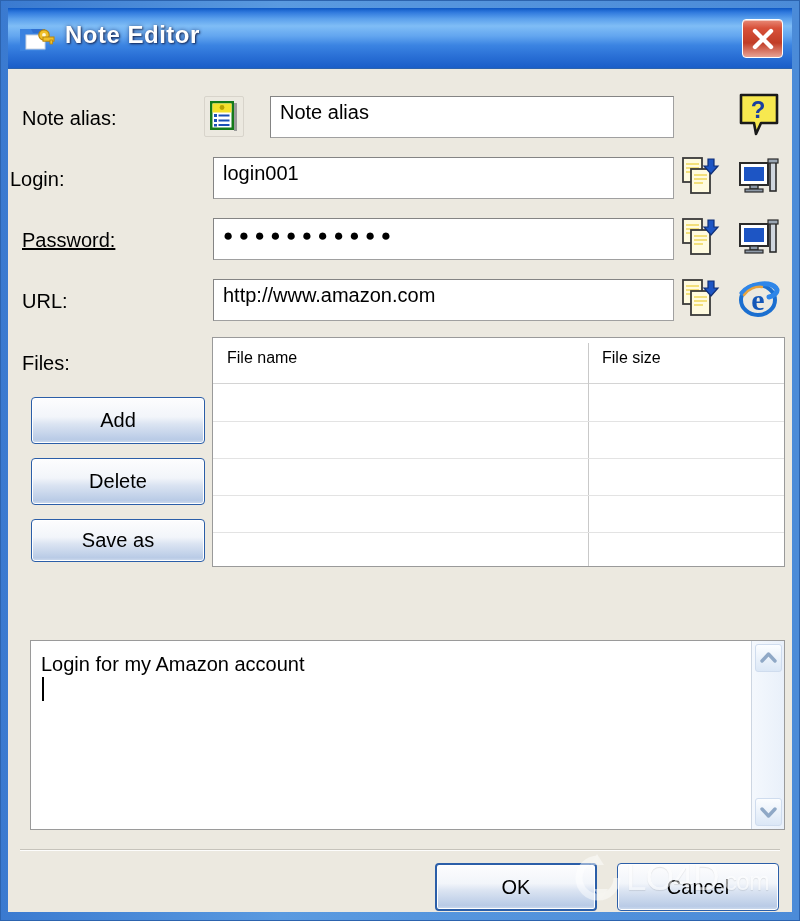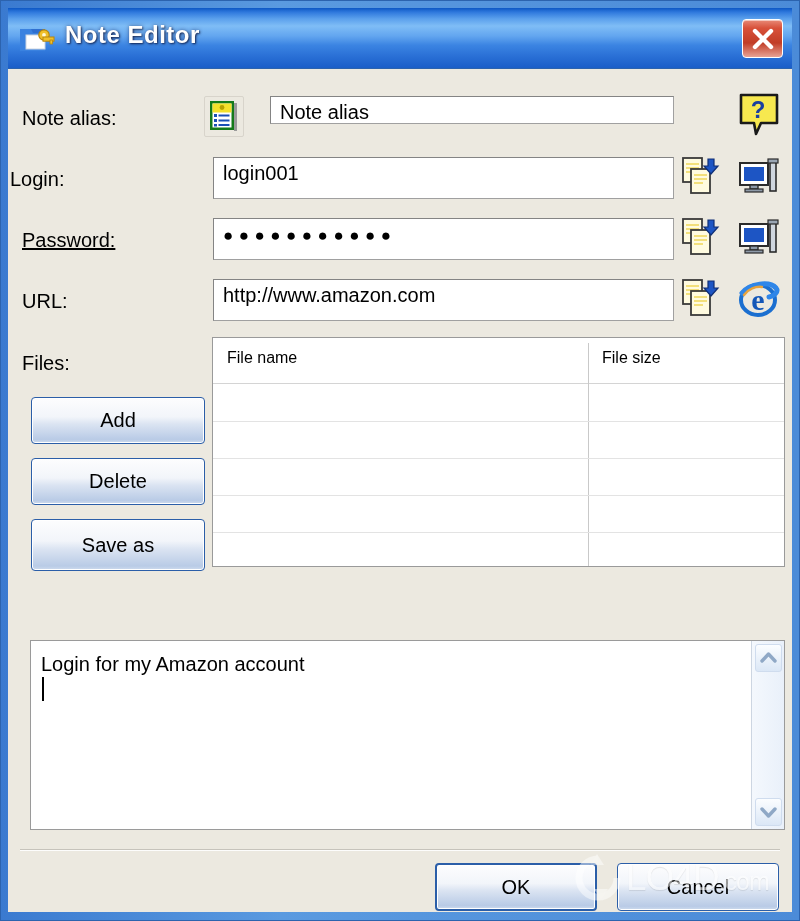--- a/index.html
+++ b/index.html
@@ -228,21 +228,21 @@
             <rect x="9.5" y="19.5" width="11" height="2"></rect>
             <rect x="5" y="24" width="3" height="2.5"></rect>
             <rect x="9.5" y="24" width="11" height="2"></rect>
           </g>
           <circle cx="13" cy="7.5" r="2.4" fill="#b8a200"></circle>
           <rect x="25" y="3" width="3" height="28" fill="#9b9b9b"></rect>
         </svg>
       </span>
     </div>
 
-    <div class="tinput" style="left:262px; top:26px; width:404px; height:28px;">
+    <div class="tinput" style="left:262px; top:26px; width:404px; height:42px;">
       <span>Note alias</span>
     </div>
 
     <span class="iconbtn" style="left:729px; top:22px;">
       <svg width="46" height="46" viewBox="0 0 46 46">
         <path d="M4 3 H40 V31 H24 L19 42 L17 31 H4 Z" fill="#f7e84f" stroke="#1a1a1a" stroke-width="2.6" stroke-linejoin="round"></path>
         <text x="21" y="26" font-family="Liberation Sans, sans-serif" font-size="24" font-weight="bold" fill="#1a3fa0" text-anchor="middle">?</text>
       </svg>
     </span>
 
@@ -350,21 +350,21 @@
       <div class="trow-line" style="top:157px;"></div>
       <div class="trow-line" style="top:194px;"></div>
     </div>
 
     <div class="xpbtn" style="left:23px; top:327px; width:174px; height:47px;">
       <span>Add</span>
     </div>
     <div class="xpbtn" style="left:23px; top:388px; width:174px; height:47px;">
       <span>Delete</span>
     </div>
-    <div class="xpbtn" style="left:23px; top:449px; width:174px; height:52px;justify-content:center;">
+    <div class="xpbtn" style="left:23px; top:449px; width:174px; height:43px;justify-content:center;">
       <span>Save as</span>
     </div>
 
 
     <div id="ta-wrap" style="left:22px; top:570px; width:755px; height:190px;">
       <div id="ta-text">Login for my Amazon account</div>
       <div id="caret"></div>
 
       <div id="vscroll">
         <div class="sbtn" id="sb-up">

